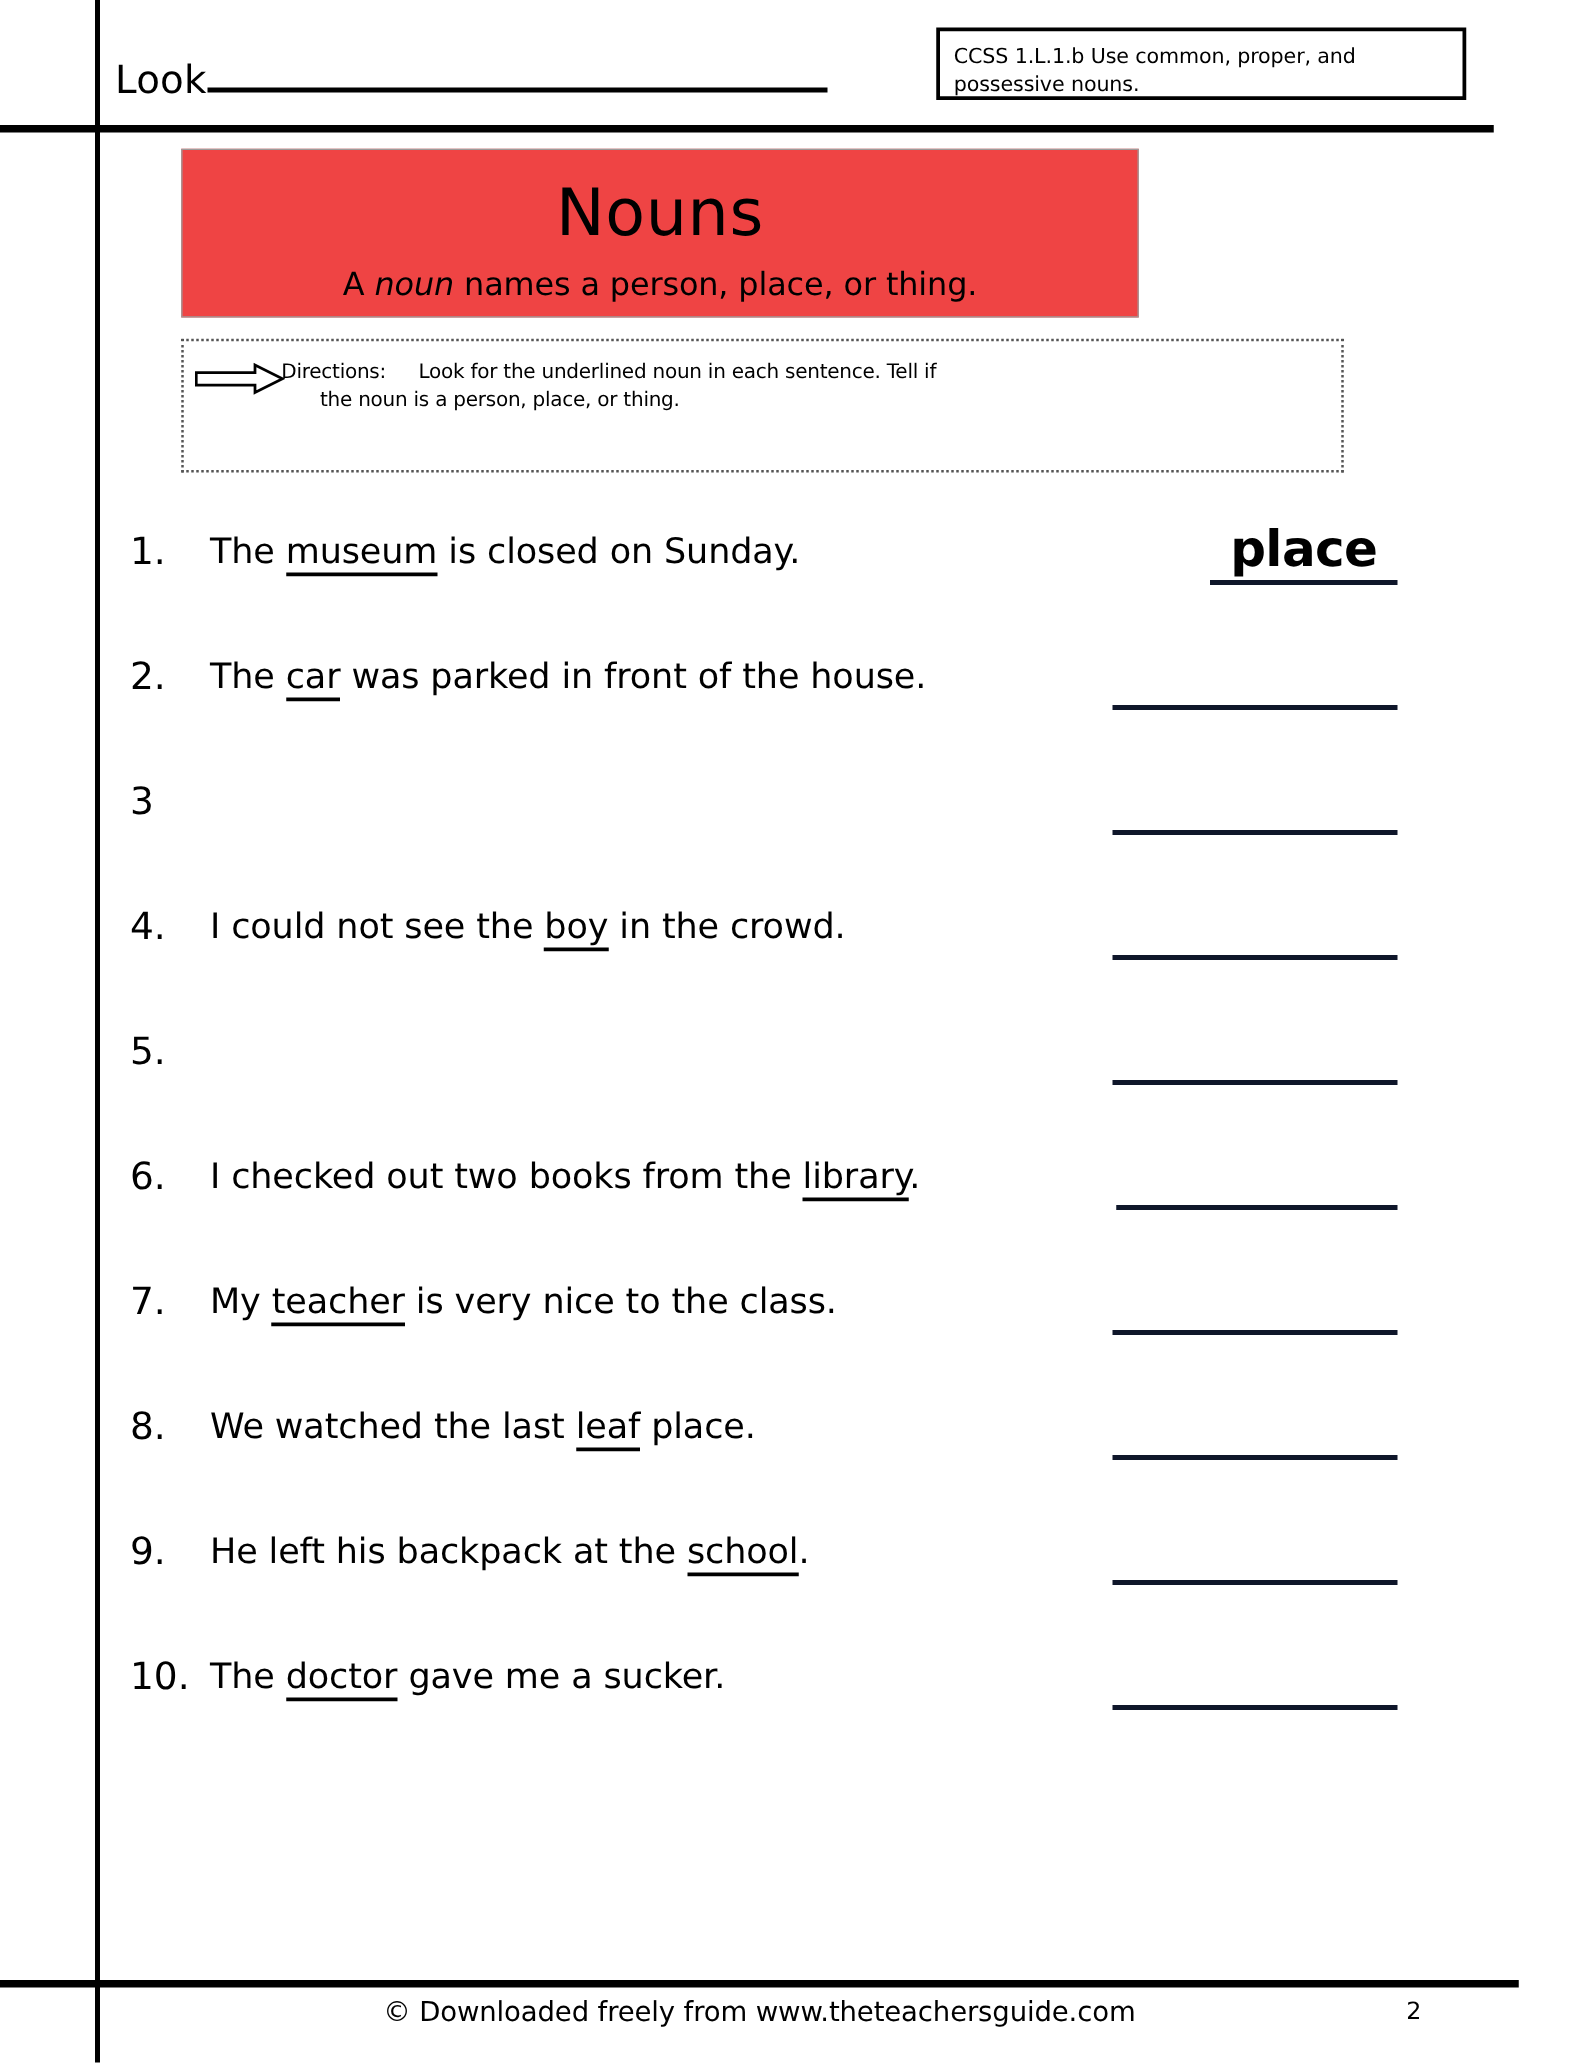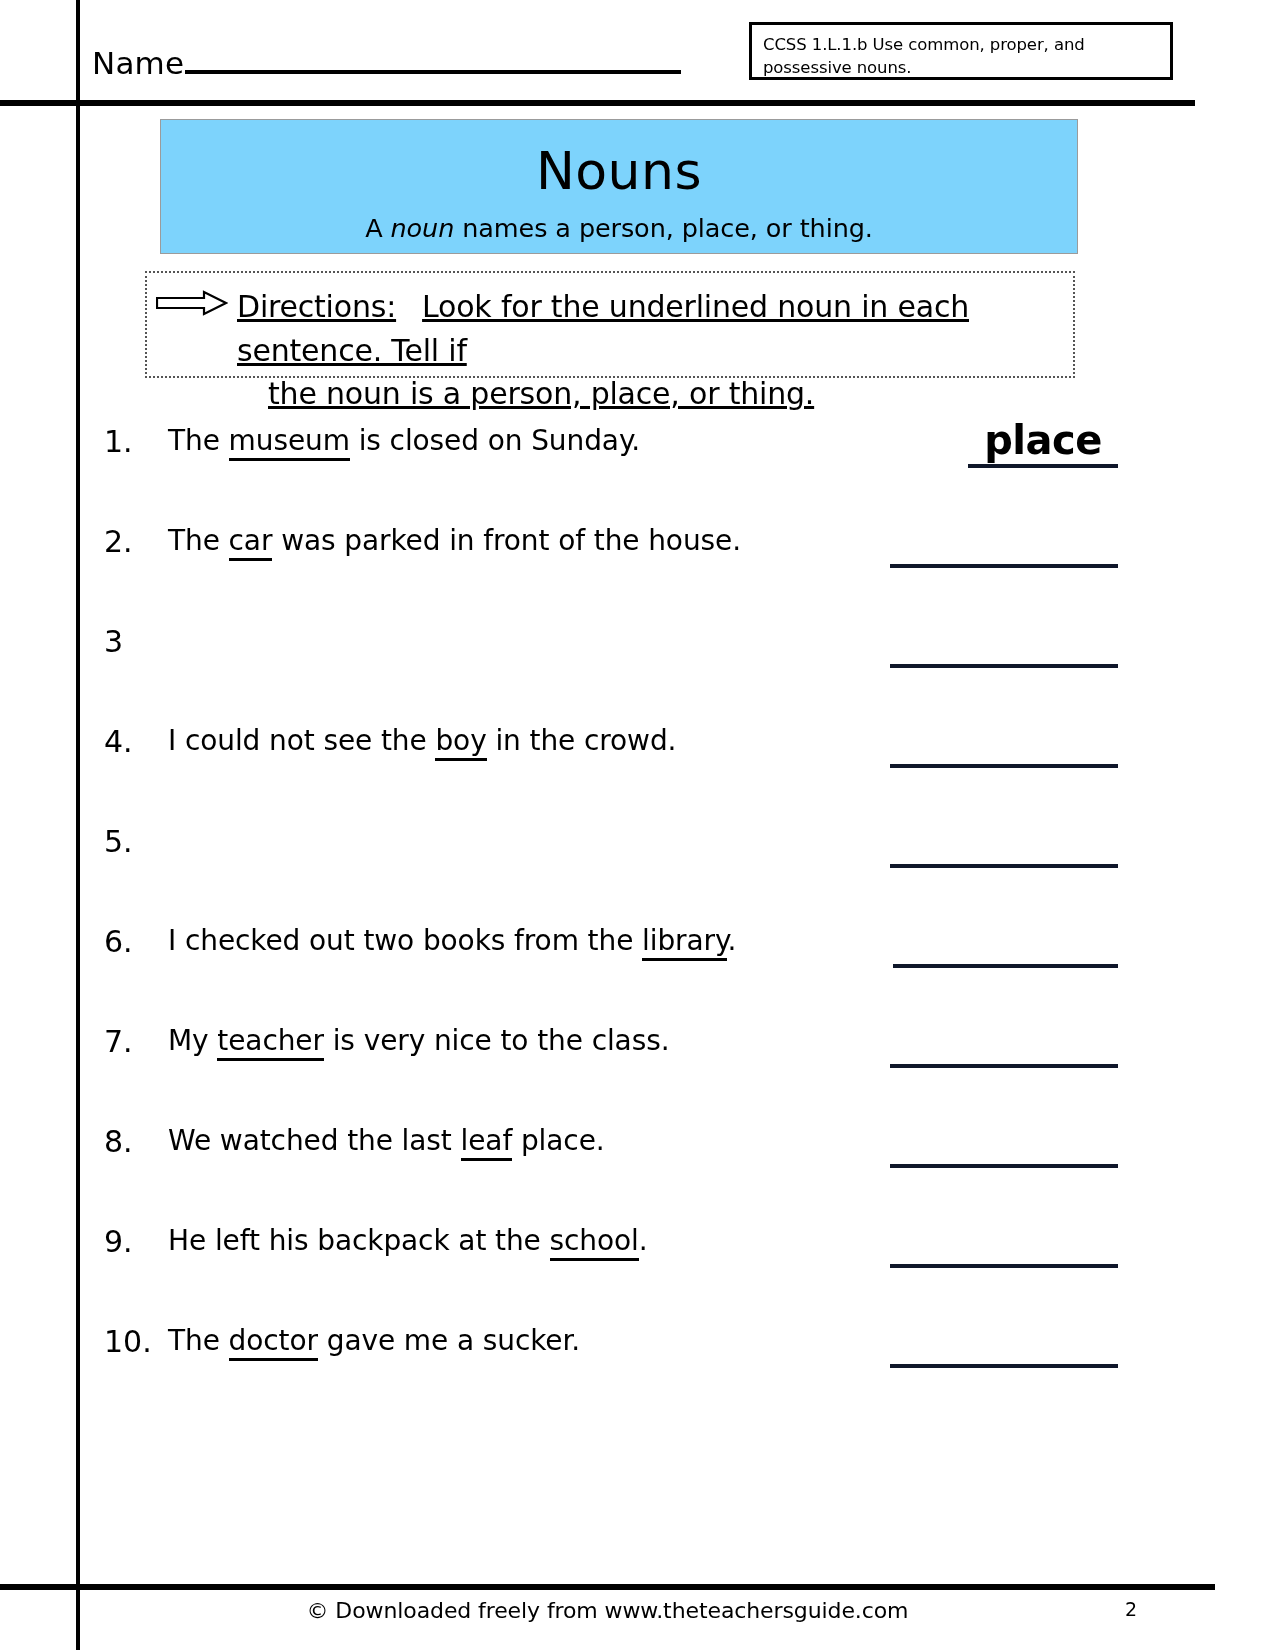--- a/index.html
+++ b/index.html
@@ -76,25 +76,25 @@
   }
   .ccss-text {
     font-size: 16.5px;
     line-height: 1.42;
     letter-spacing: -0.1px;
   }
 
   
   .banner {
     position: absolute;
-    left: 160px;
+    left: 145px;
     top: 119px;
-    width: 918px;
+    width: 766px;
     height: 135px;
-    background: #7dd3fc;
+    background: #ef4444;
     border: 1px solid #9b9b9b;
     box-sizing: border-box;
     text-align: center;
   }
   .banner-title {
     font-size: 52px;
     line-height: 1;
     padding-top: 25px;
     letter-spacing: .5px;
   }
@@ -117,27 +117,26 @@
   }
   .dir-arrow {
     position: absolute;
     left: 9px;
     top: 17px;
     width: 72px;
     height: 26px;
   }
   .dir-text {
     position: absolute;
-    left: 90px;
+    left: 78px;
     top: 12px;
     right: 10px;
-    font-size: 30px;
+    font-size: 16px;
     line-height: 1.45;
     letter-spacing: -0.2px;
-    text-decoration: underline;
   }
   .dir-gap { display: inline-block; width: 26px; }
   .dir-line2 { margin-left: 31px; }
 
   
   .q-list {
     position: absolute;
     left: 0;
     top: 424px;
     width: 1275px;
@@ -201,21 +200,21 @@
   }
 </style>
 </head>
 <body>
 
 <div class="v-rule"></div>
 <div class="h-rule-top"></div>
 <div class="h-rule-bottom"></div>
 
 <div class="name-row">
-  <span class="name-label">Name</span>
+  <span class="name-label">Look</span>
   <span class="name-blank"></span>
 </div>
 
 <div class="ccss-box">
   <div class="ccss-text">CCSS 1.L.1.b Use common, proper, and</div>
   <div class="ccss-text">possessive nouns.</div>
 </div>
 
 <div class="banner">
   <div class="banner-title">Nouns</div>

